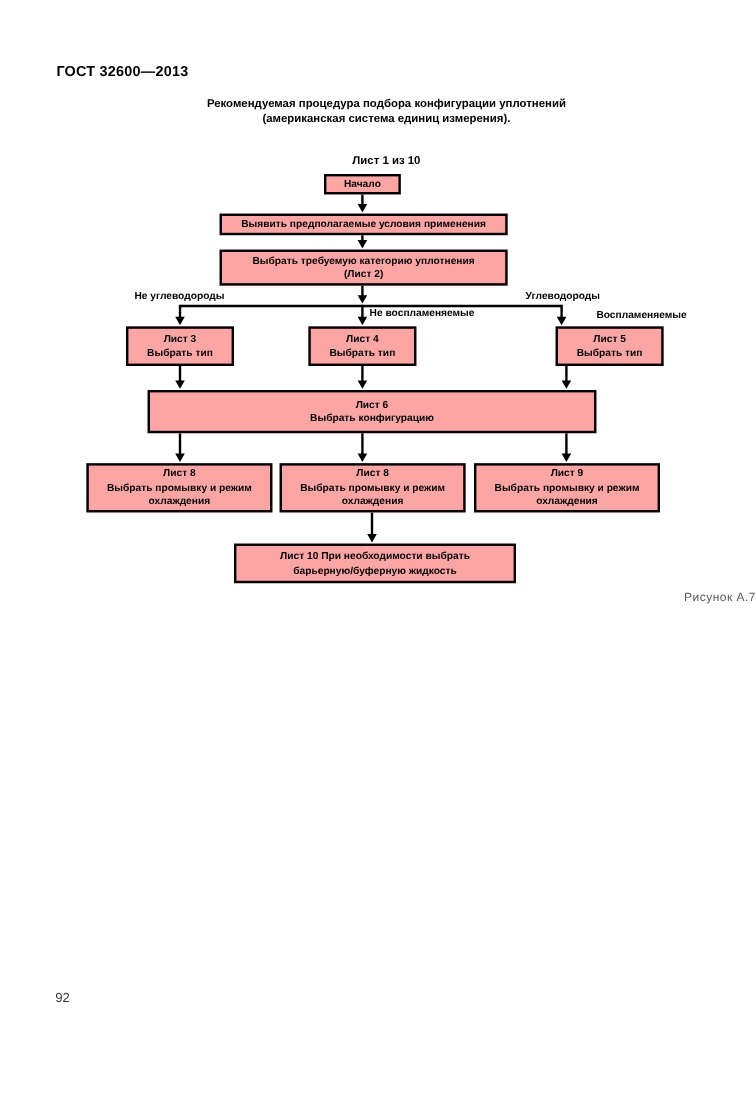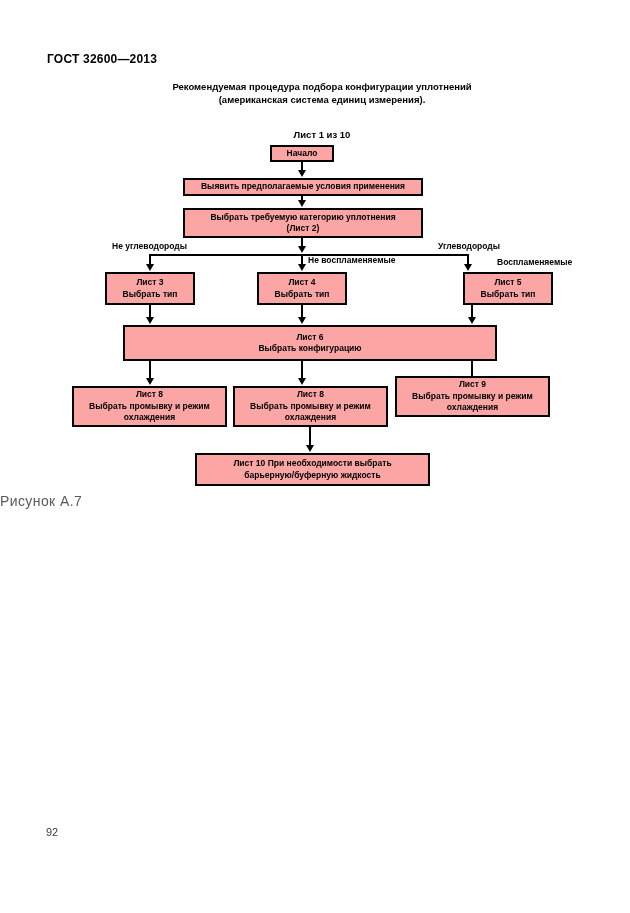--- a/index.html
+++ b/index.html
@@ -62,22 +62,22 @@
     position: absolute;
     font-size: 8.5px;
     font-weight: bold;
     white-space: nowrap;
   }
   .fig-caption {
     position: absolute;
     left: 0;
     top: 493px;
     width: 630px;
-    text-align: left;
-    font-size: 14px;
+    text-align: right;
+    font-size: 10px;
     color: #5a5a5a;
     letter-spacing: 0.4px;
   }
   .page-number {
     position: absolute;
     left: 46px;
     top: 826px;
     font-size: 11px;
     color: #3c3c3c;
   }
@@ -172,21 +172,21 @@
   <div class="fc-box" style="left:72px; top:386px; width:155px; height:41px;">
     <div>Лист 8</div>
     <div>Выбрать промывку и режим</div>
     <div>охлаждения</div>
   </div>
   <div class="fc-box" style="left:233px; top:386px; width:155px; height:41px;">
     <div>Лист 8</div>
     <div>Выбрать промывку и режим</div>
     <div>охлаждения</div>
   </div>
-  <div class="fc-box" style="left:395px; top:376px; width:155px; height:41px;">
+  <div class="fc-box" style="left:395px; top:386px; width:155px; height:41px;">
     <div>Лист 9</div>
     <div>Выбрать промывку и режим</div>
     <div>охлаждения</div>
   </div>
 
   <div class="fc-box" style="left:195px; top:453px; width:235px; height:33px;">
     <div>Лист 10 При необходимости выбрать</div>
     <div>барьерную/буферную жидкость</div>
   </div>
 

